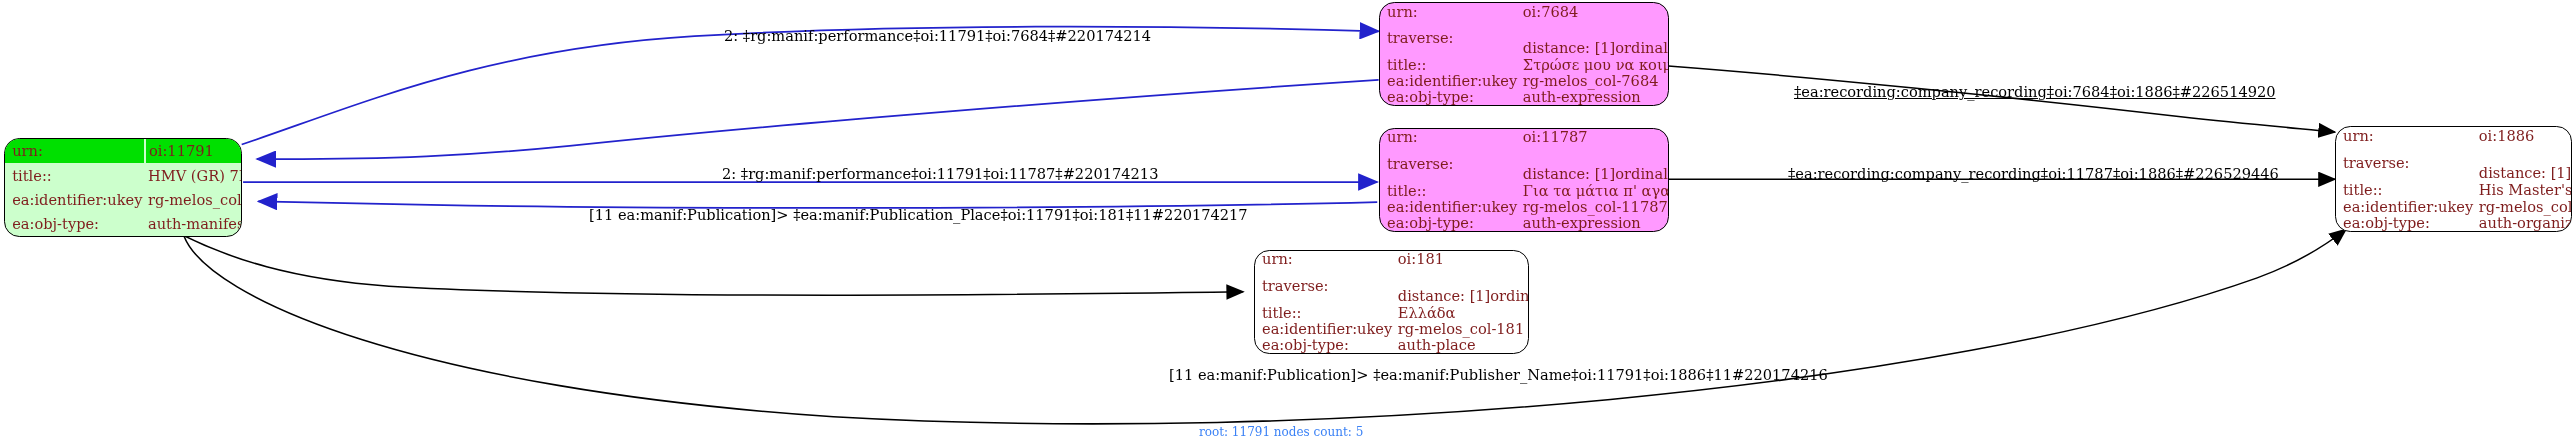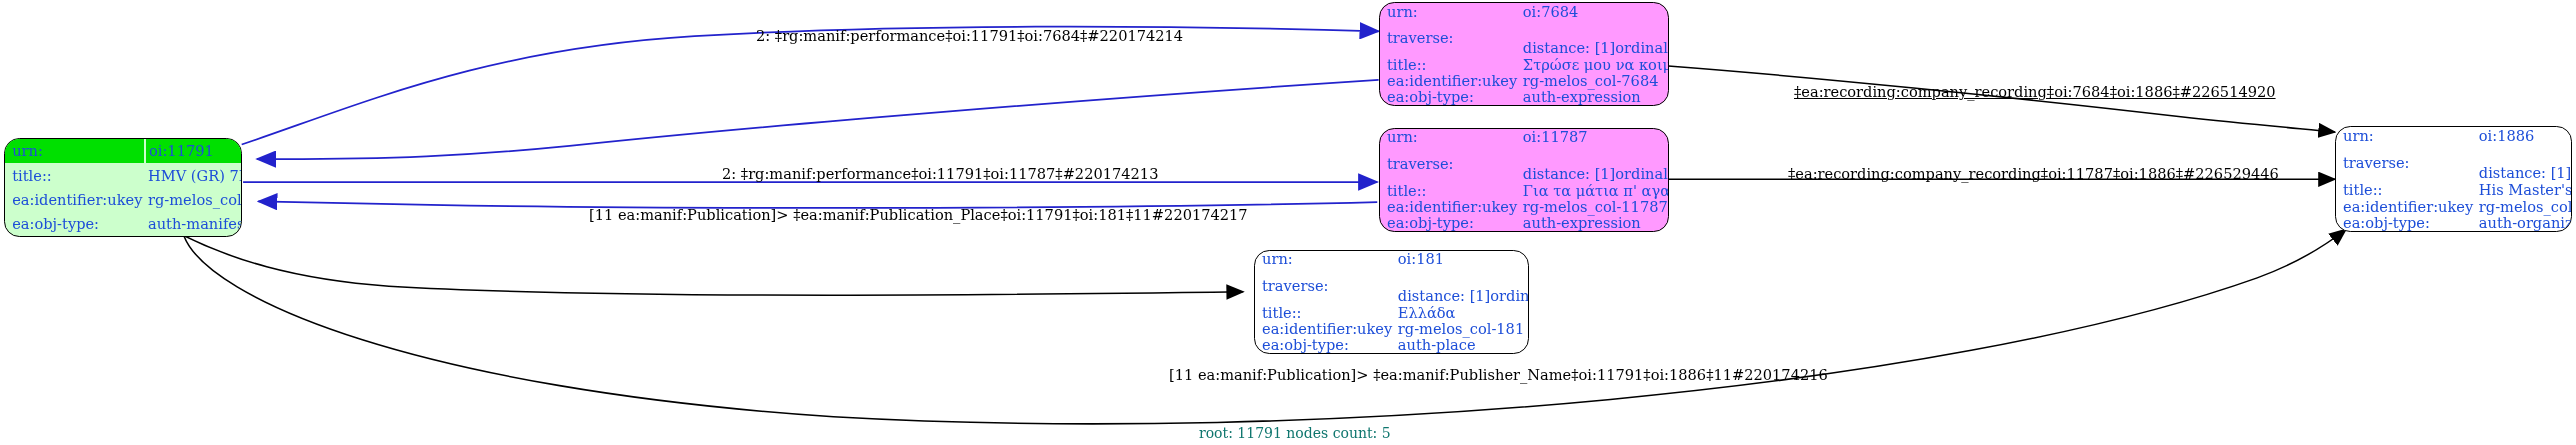--- a/index.html
+++ b/index.html
@@ -37,21 +37,21 @@
     border-collapse: collapse;
   }
   .node-row {
     display: table-row;
   }
   .cell-k, .cell-v {
     display: table-cell;
     vertical-align: middle;
     white-space: nowrap;
     font-size: 14.6px;
-    color: #1d4ed8;
+    color: #7f1d1d;
     padding: 0 2.8px 0 7px;
     line-height: 1.05;
   }
   .cell-k { width: 108px; }
   .cell-v { padding-left: 2.8px; }
 
   
   .node-green {
     background: #ccffcc;
   }
@@ -73,22 +73,22 @@
   .edge-label {
     position: absolute;
     white-space: nowrap;
     font-size: 14.6px;
     color: #000000;
     line-height: 1;
   }
   .footer-label {
     position: absolute;
     white-space: nowrap;
-    font-size: 14px;
-    color: #0f766e;
+    font-size: 12px;
+    color: #3b82f6;
   }
   .val-2col {
     display: inline-block;
   }
   .val-2col .seg-a { display: inline-block; min-width: 82px; margin-top: 20px; }
 </style>
 </head>
 <body>
 
 <div id="canvas">
@@ -234,21 +234,21 @@
         <div class="cell-k">ea:identifier:ukey</div>
         <div class="cell-v">rg-melos_col-1886</div>
       </div>
       <div class="node-row">
         <div class="cell-k">ea:obj-type:</div>
         <div class="cell-v">auth-organization</div>
       </div>
     </div>
   </div>
 
-  <div class="edge-label" style="left:756px; top:28.5px;text-align:center;">2: ‡rg:manif:performance‡oi:11791‡oi:7684‡#220174214</div>
+  <div class="edge-label" style="left:724px; top:28.5px;text-align:center;">2: ‡rg:manif:performance‡oi:11791‡oi:7684‡#220174214</div>
 
 
   <div class="edge-label" style="left:722px; top:167px;">2: ‡rg:manif:performance‡oi:11791‡oi:11787‡#220174213</div>
 
 
   <div class="edge-label" style="left:589px; top:208px;">[11 ea:manif:Publication]&gt; ‡ea:manif:Publication_Place‡oi:11791‡oi:181‡11#220174217</div>
 
   <div class="edge-label" style="left:1794px; top:85px;text-decoration:underline;">‡ea:recording:company_recording‡oi:7684‡oi:1886‡#226514920</div>
 
   <div class="edge-label" style="left:1788px; top:167px;">‡ea:recording:company_recording‡oi:11787‡oi:1886‡#226529446</div>

